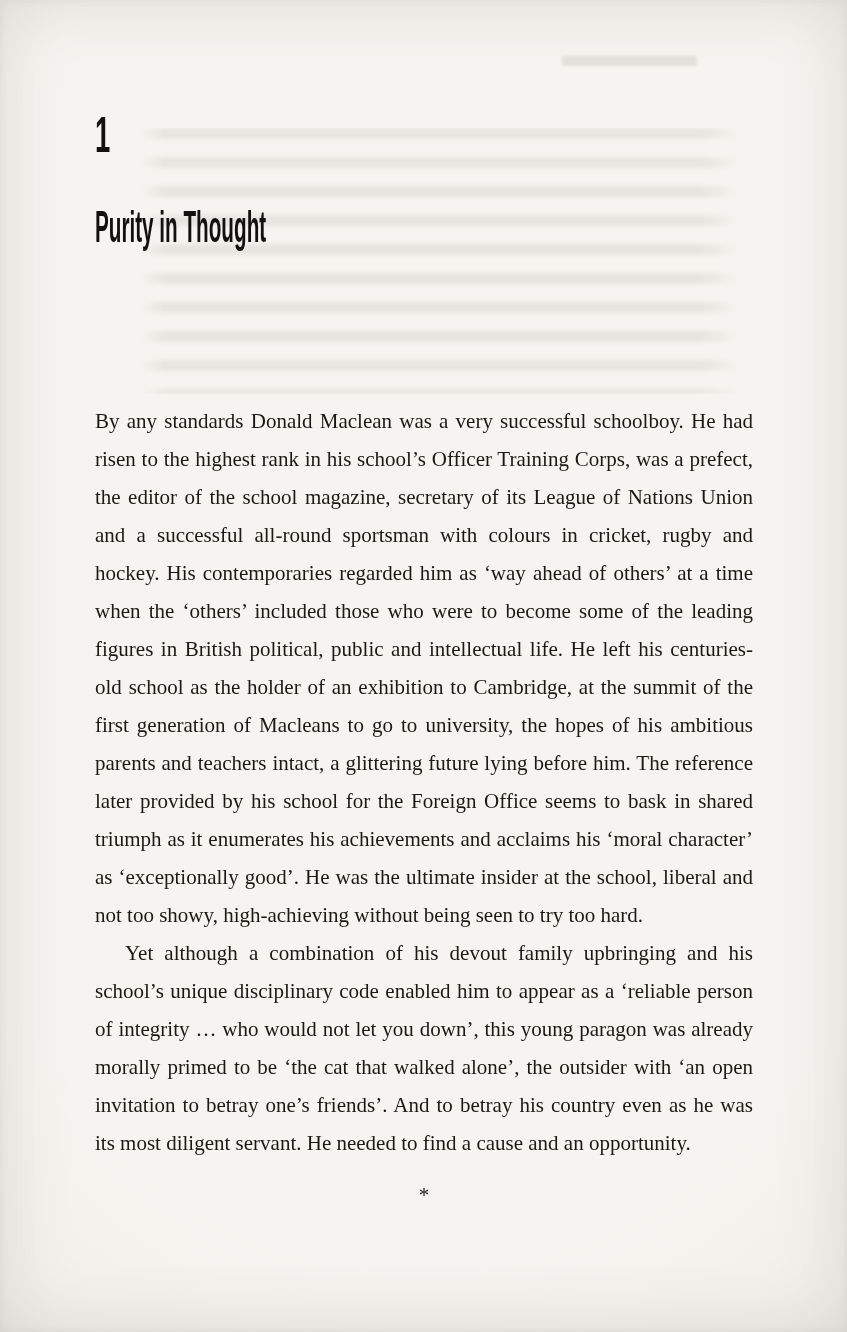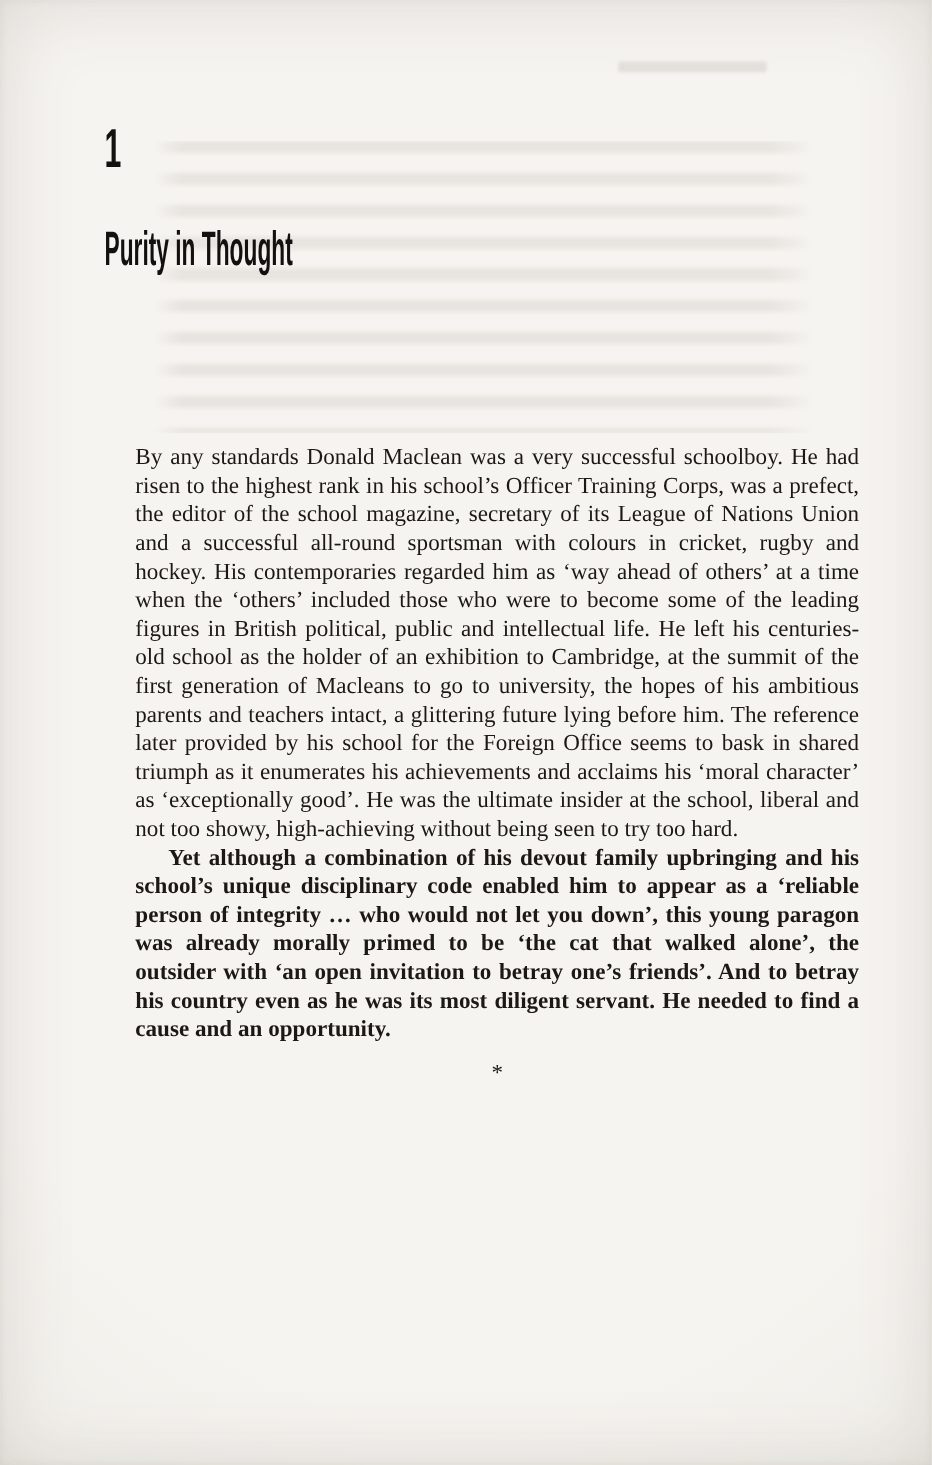--- a/index.html
+++ b/index.html
@@ -85,30 +85,28 @@
     transform-origin: left top;
   }
 
   .body-text {
     position: absolute;
     left: 95px;
     top: 402px;
     width: 658px;
     color: #1c1915;
     font-size: 21px;
-    line-height: 26px;
+    line-height: 38px;
     text-align: justify;
-    margin-left: 28px;
   }
   .para {
     margin: 0;
   }
   .para.indent {
     text-indent: 30px;
-    font-weight: bold;
   }
   .section-break {
     margin-top: 14px;
     text-align: center;
     font-size: 21px;
     color: #1c1915;
   }
 </style>
 </head>
 <body>

